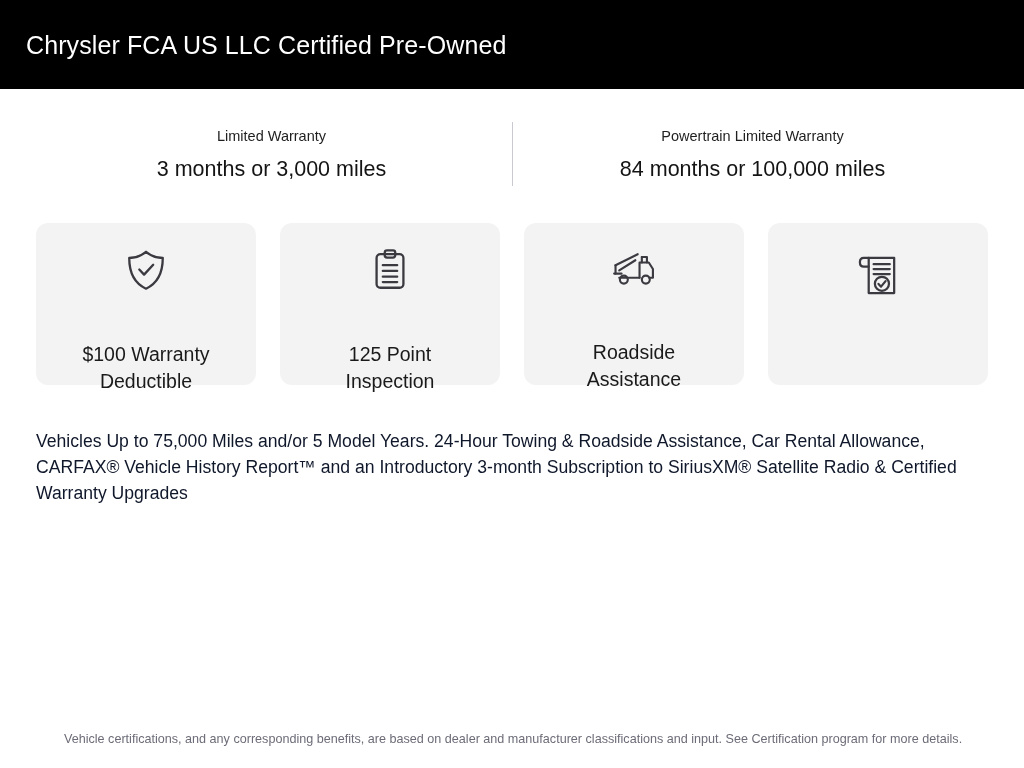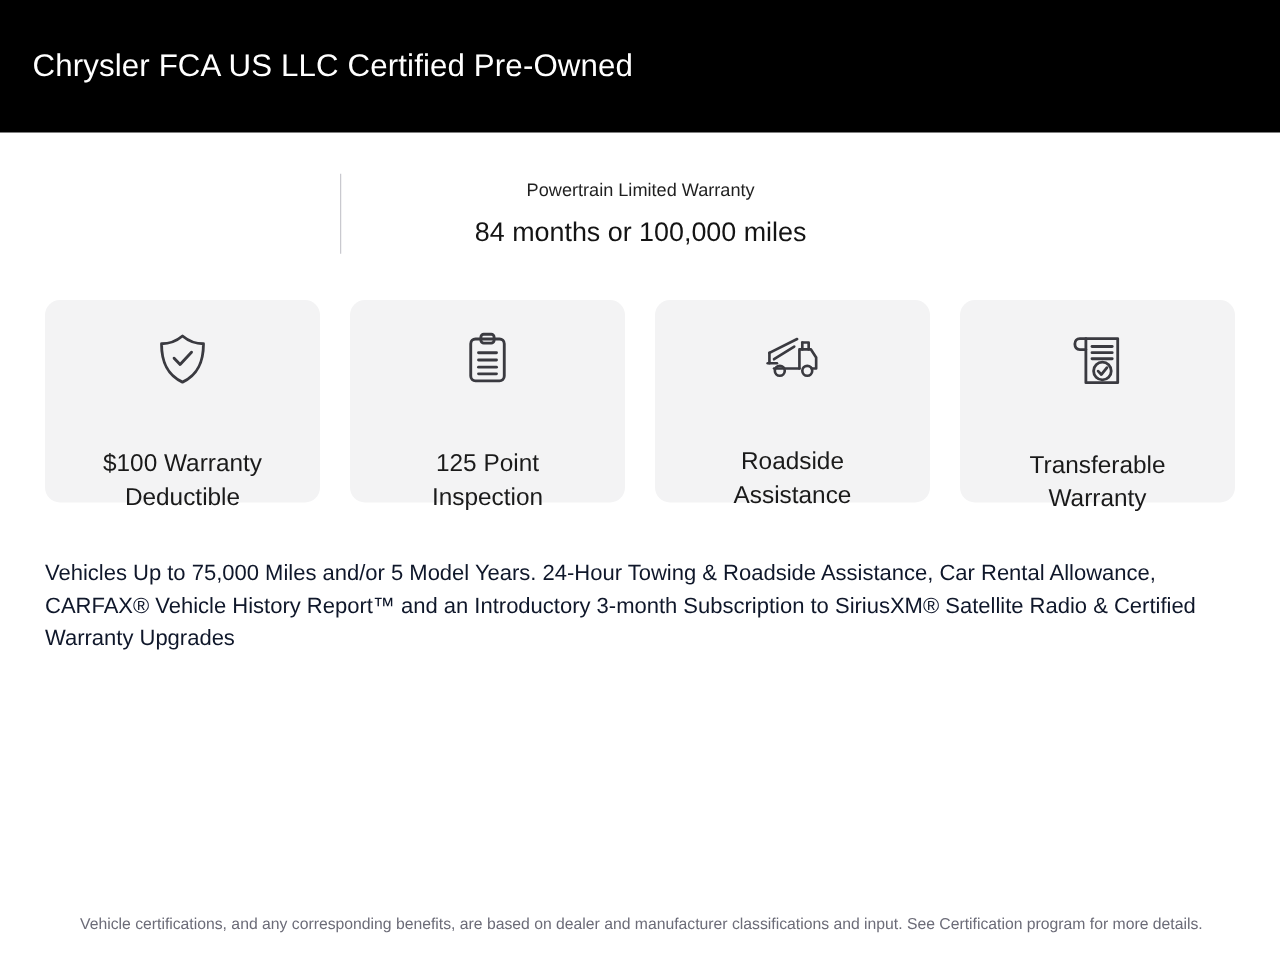--- a/index.html
+++ b/index.html
@@ -14,21 +14,21 @@
   .page {
     position: relative;
     width: 1024px;
     height: 768px;
     background: #ffffff;
   }
 
   
   .header {
     width: 1024px;
-    height: 106px;
+    height: 89px;
     background: #000000;
     display: flex;
     align-items: center;
   }
   .header-title {
     color: #ffffff;
     font-size: 25px;
     font-weight: 400;
     letter-spacing: 0.1px;
     padding-left: 26px;
@@ -132,20 +132,24 @@
 </head>
 <body>
 
 <div class="page">
 
   <div class="header">
     <div class="header-title">Chrysler FCA US LLC Certified Pre-Owned</div>
   </div>
 
   <div class="warranty-row">
+    <div class="warranty-block">
+      <div class="warranty-label">Limited Warranty</div>
+      <div class="warranty-value">3 months or 3,000 miles</div>
+    </div>
     <div class="warranty-divider"></div>
     <div class="warranty-block">
       <div class="warranty-label">Powertrain Limited Warranty</div>
       <div class="warranty-value">84 months or 100,000 miles</div>
     </div>
   </div>
 
   <div class="cards">
 
     <div class="card">
@@ -198,22 +202,20 @@
         <svg width="47" height="47" viewBox="0 0 48 48" fill="none" stroke="#3a3a40" stroke-width="2.3" stroke-linecap="round" stroke-linejoin="round">
           <path d="M14 7 L40 7 L40 43 L14 43 L14 7 Z"></path>
           <path d="M14 7 L9 7 C6.5 7 5 9 5 11.5 C5 14 6.5 16 9 16 L14 16"></path>
           <line x1="19" y1="13.5" x2="35.5" y2="13.5"></line>
           <line x1="19" y1="18.5" x2="35.5" y2="18.5"></line>
           <line x1="19" y1="23.5" x2="35.5" y2="23.5"></line>
           <circle cx="27.5" cy="33.5" r="7.2"></circle>
           <path d="M24 33.6 L26.6 36.4 L31.2 30.8"></path>
         </svg>
       </div>
-      <div class="card-label">Transferable
-Warranty</div>
     </div>
 
 
   </div>
 
   <div class="description">Vehicles Up to 75,000 Miles and/or 5 Model Years. 24-Hour Towing &amp; Roadside Assistance, Car Rental Allowance, CARFAX® Vehicle History Report™ and an Introductory 3-month Subscription to SiriusXM® Satellite Radio &amp; Certified Warranty Upgrades</div>
 
   <div class="footer">
     <div class="footer-text">Vehicle certifications, and any corresponding benefits, are based on dealer and manufacturer classifications and input. See Certification program for more details.</div>
   </div>

